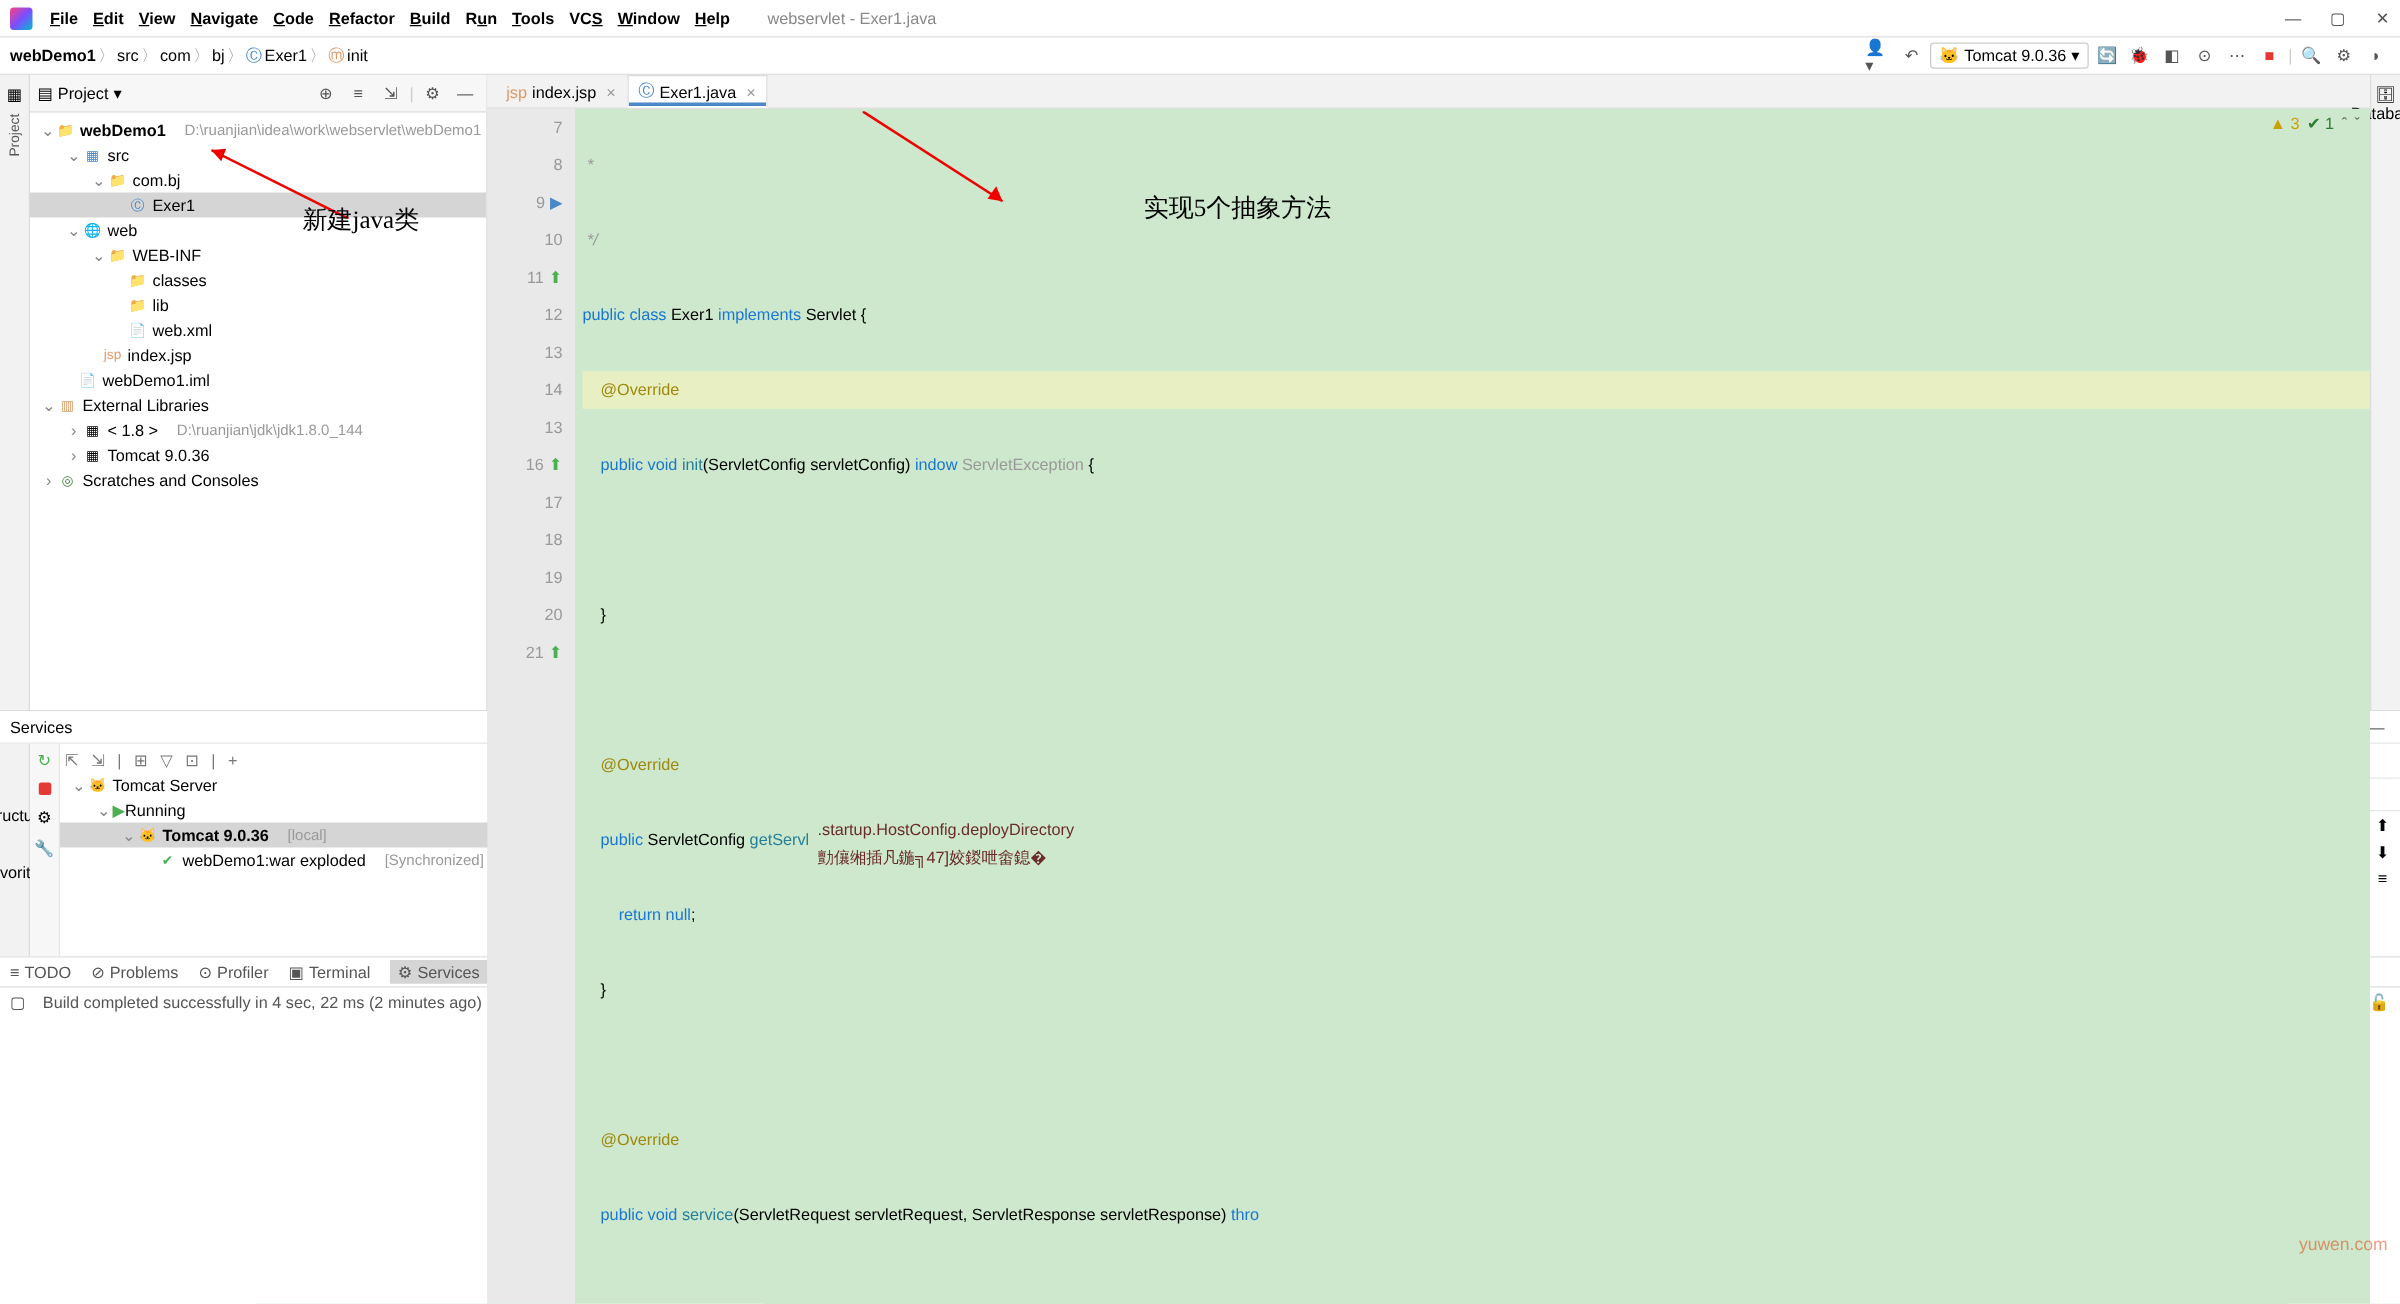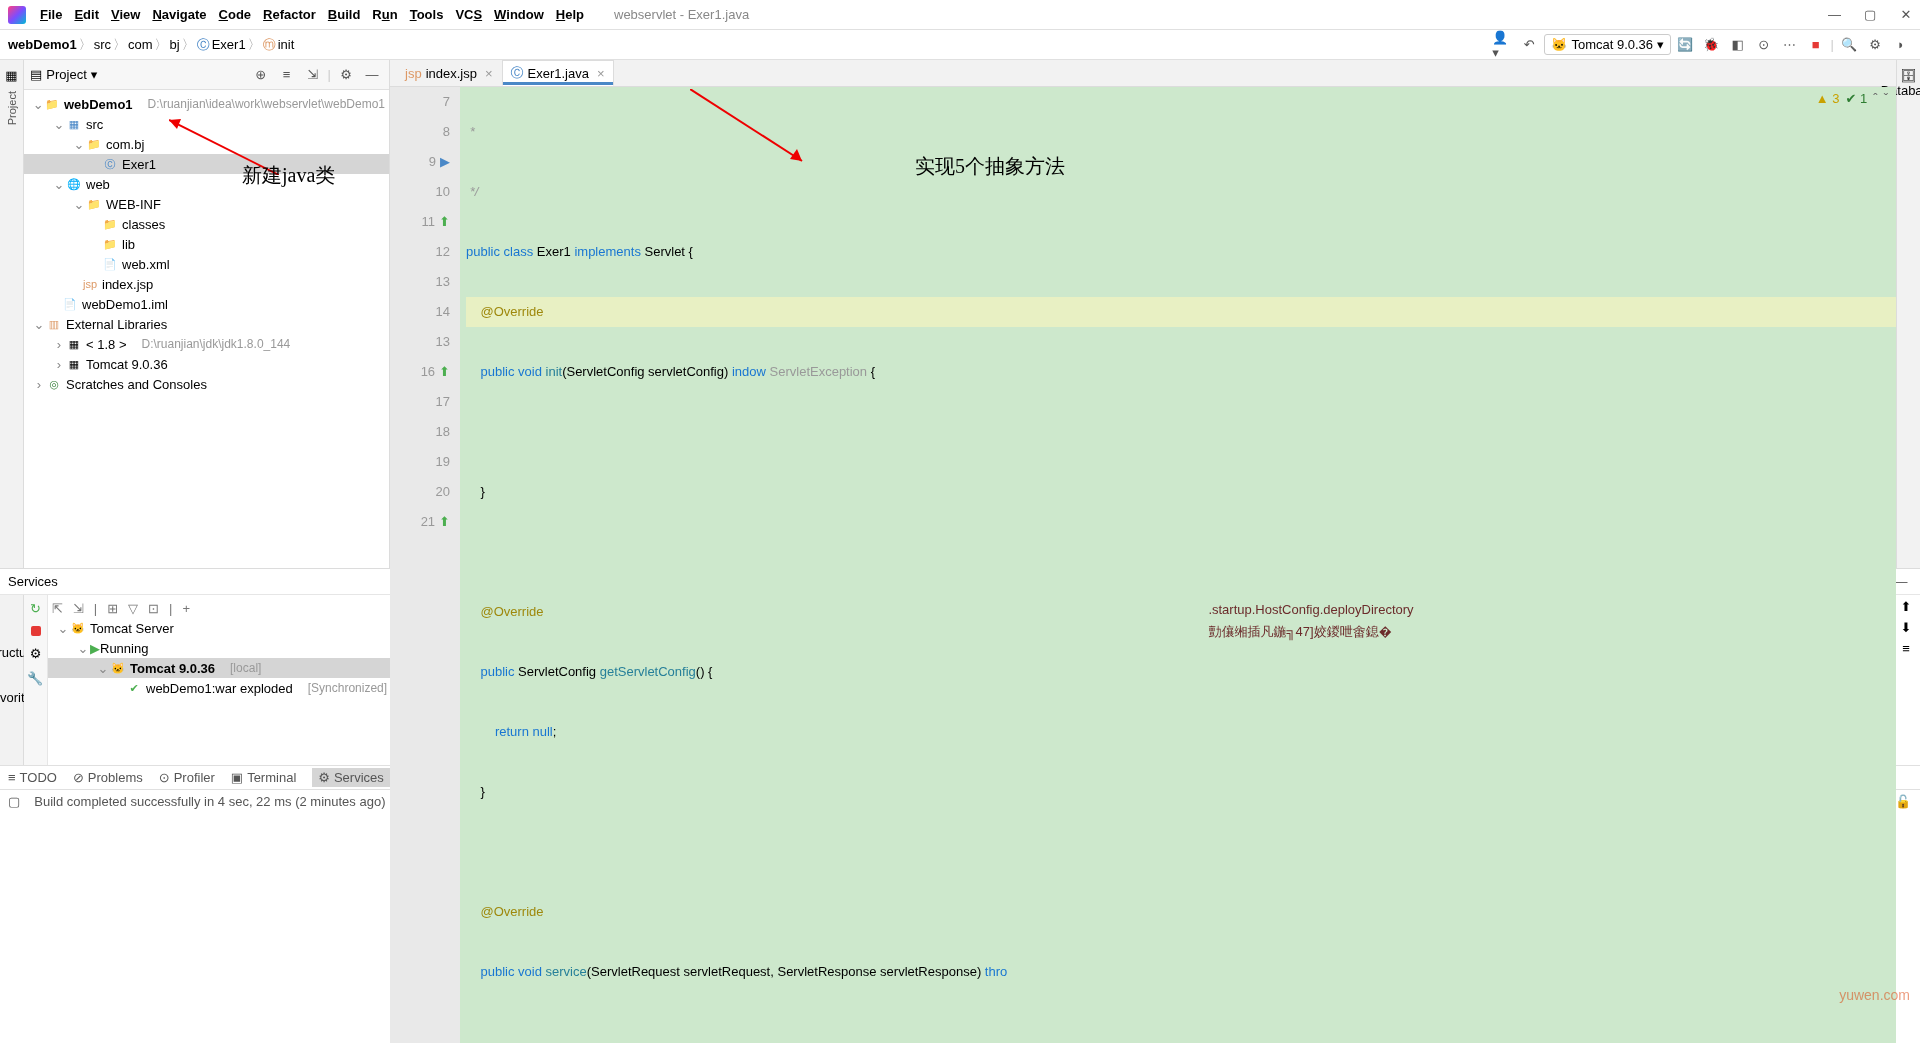--- a/index.html
+++ b/index.html
@@ -58,21 +58,21 @@
 .warn { color: #c9a100; }
 .ok { color: #2e7d32; }
 .right-gutter { width: 24px; background: #f2f2f2; border-left: 1px solid #dcdcdc; display: flex; flex-direction: column; align-items: center; padding-top: 8px; }
 .services { border-top: 1px solid #dcdcdc; }
 .svc-header { height: 26px; display: flex; align-items: center; padding: 0 8px; gap: 6px; background: #fff; border-bottom: 1px solid #e6e6e6; }
 .svc-header .spacer { flex: 1; }
 .svc-body { display: flex; height: 170px; }
 .svc-left { width: 24px; background: #f7f7f7; display: flex; flex-direction: column; align-items: center; padding: 6px 0; gap: 10px; border-right: 1px solid #e6e6e6; }
 .svc-left .dot { width: 10px; height: 10px; border-radius: 2px; }
 .svc-tree { width: 452px; border-right: 1px solid #e6e6e6; padding: 4px 0; }
-.svc-tabs { flex: 1; display: flex; flex-direction: row; }
+.svc-tabs { flex: 1; display: flex; flex-direction: column; }
 .svc-tab-row { height: 28px; display: flex; align-items: center; gap: 24px; padding: 0 8px; border-bottom: 1px solid #e6e6e6; }
 .svc-sub-header { height: 26px; display: flex; border-bottom: 1px solid #e6e6e6; }
 .svc-sub-header > div { padding: 4px 10px; border-right: 1px solid #e6e6e6; color: #666; font-size: 12px; }
 .svc-sub-header > div:first-child { width: 120px; }
 .svc-output { flex: 1; display: flex; }
 .svc-deploy { width: 120px; border-right: 1px solid #e6e6e6; padding: 4px; font-size: 12px; }
 .svc-log { flex: 1; background: #cde8cc; font-family: monospace; font-size: 14px; padding: 4px 6px; color: #6b2b2b; line-height: 22px; position: relative; }
 .svc-arrows { width: 28px; display: flex; flex-direction: column; align-items: center; gap: 6px; padding: 4px 0; }
 .bottom-bar { height: 24px; display: flex; align-items: center; padding: 0 8px; gap: 16px; border-top: 1px solid #e0e0e0; font-size: 12px; color: #555; }
 .bottom-bar .item { display: flex; align-items: center; gap: 4px; }

